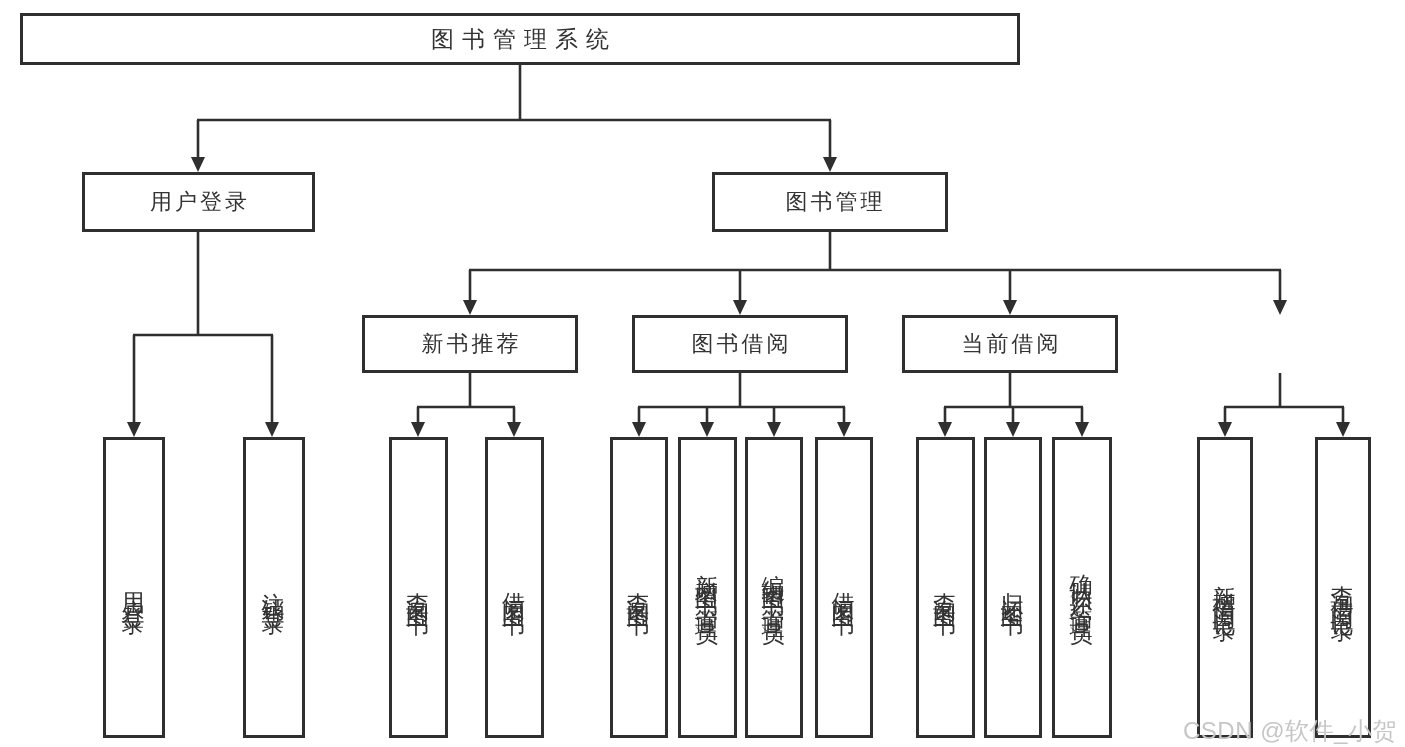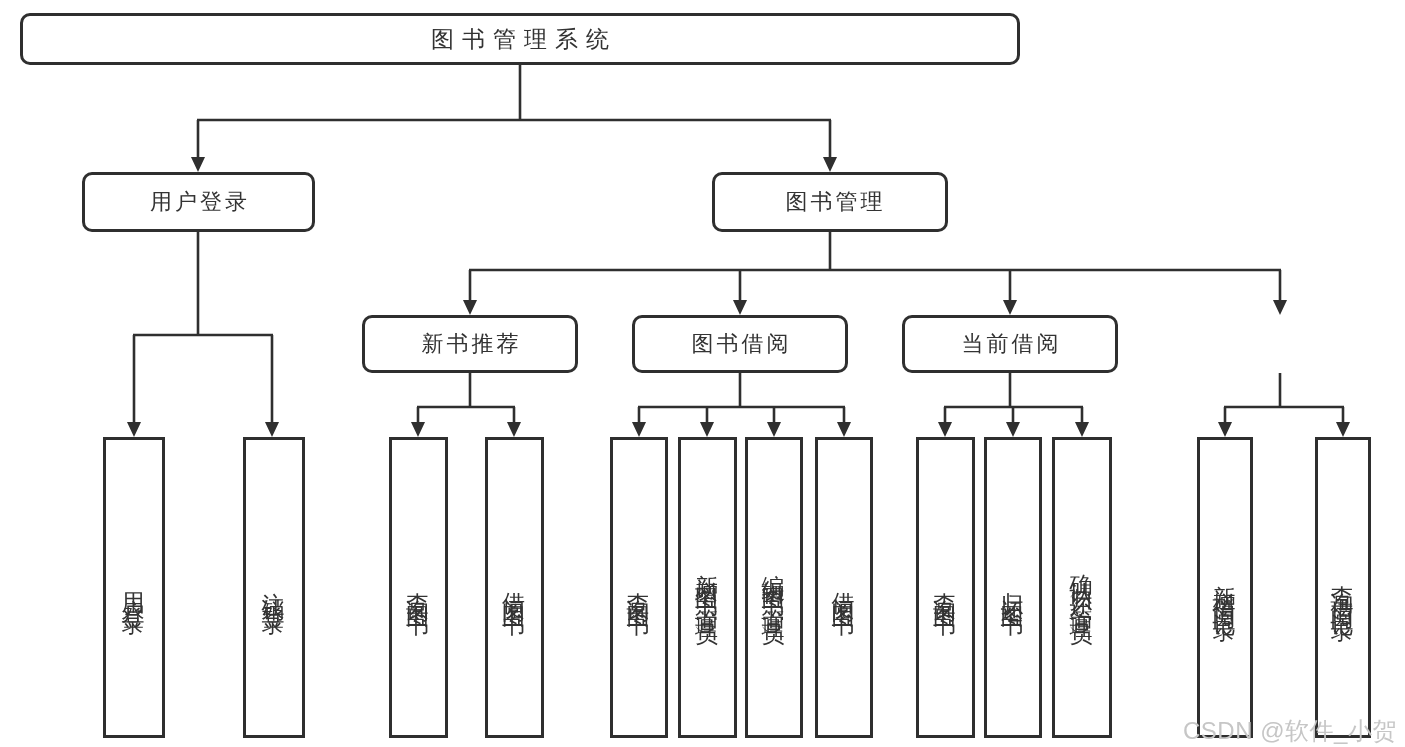--- a/index.html
+++ b/index.html
@@ -15,21 +15,21 @@
   }
   .connector-layer{position:absolute;left:0;top:0;width:1405px;height:747px;pointer-events:none;}
   .connector-layer line{stroke:var(--line);stroke-width:2.6;}
   .connector-layer polygon{fill:var(--line);stroke:none;}
   .node{
     position:absolute;box-sizing:border-box;border:3px solid var(--line);
     background:var(--bg);color:var(--text);
     display:flex;align-items:center;justify-content:center;
     white-space:nowrap;
   }
-  .h{font-size:22px;letter-spacing:3px;text-indent:3px;border-radius:10px;}
+  .h{font-size:22px;letter-spacing:3px;text-indent:3px;}
   .top{font-size:23px;letter-spacing:8px;text-indent:8px;}
   .v{
     writing-mode:vertical-rl;text-orientation:mixed;
     font-size:23px;letter-spacing:7px;white-space:normal;
   }
   
   .n-root{left:20px;top:13px;width:1000px;height:52px;}
   .n-user-login{left:82px;top:172px;width:233px;height:60px;}
   .n-book-mgmt{left:712px;top:172px;width:236px;height:60px;padding-left:8px;}
   .n-new-book{left:362px;top:315px;width:216px;height:58px;}

